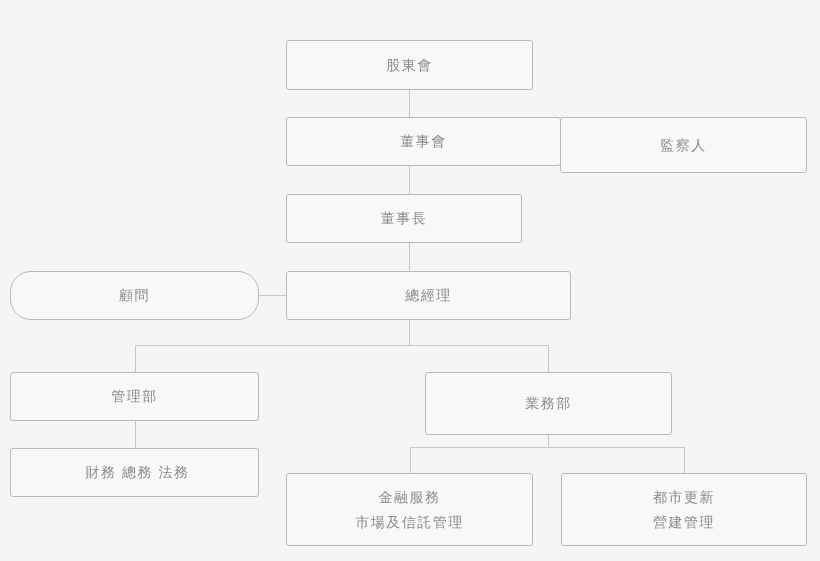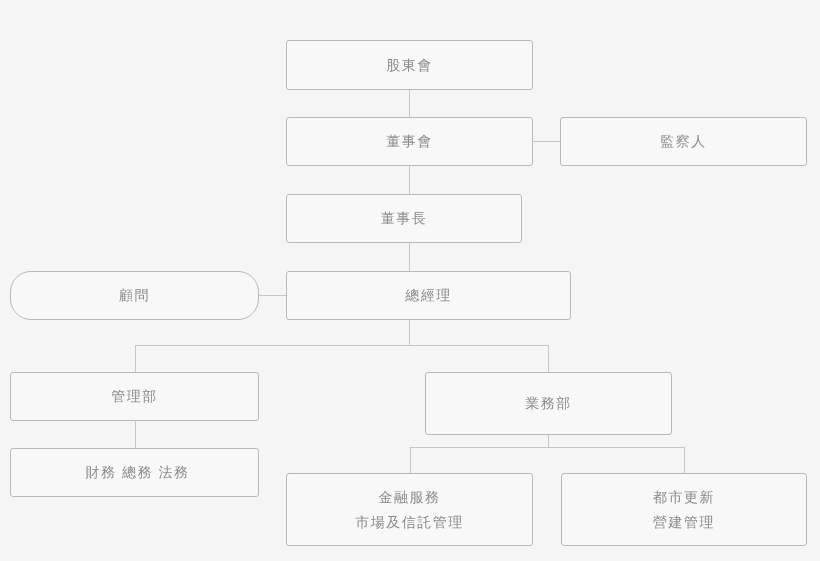--- a/index.html
+++ b/index.html
@@ -60,24 +60,24 @@
     <div class="edge" style="left: 135px; top: 345px; width: 1px; height: 27px;"></div>
     <div class="edge" style="left: 548px; top: 345px; width: 1px; height: 27px;"></div>
     <div class="edge" style="left: 135px; top: 421px; width: 1px; height: 27px;"></div>
     <div class="edge" style="left: 548px; top: 421px; width: 1px; height: 26px;"></div>
     <div class="edge" style="left: 410px; top: 447px; width: 275px; height: 1px;"></div>
     <div class="edge" style="left: 410px; top: 447px; width: 1px; height: 26px;"></div>
     <div class="edge" style="left: 684px; top: 447px; width: 1px; height: 26px;"></div>
     <div class="node" style="left: 286px; top: 40px; width: 247px; height: 50px;">
       <div class="node-label">股東會</div>
     </div>
-    <div class="node" style="left: 286px; top: 117px; width: 247px; height: 49px;">
+    <div class="node" style="left: 286px; top: 117px; width: 275px; height: 49px;">
       <div class="node-label">董事會</div>
     </div>
-    <div class="node" style="left: 560px; top: 117px; width: 247px; height: 49px;">
+    <div class="node" style="left: 560px; top: 117px; width: 247px; height: 56px;">
       <div class="node-label">監察人</div>
     </div>
     <div class="node" style="left: 286px; top: 194px; width: 236px; height: 49px;">
       <div class="node-label">董事長</div>
     </div>
     <div class="node" style="left: 10px; top: 271px; width: 249px; height: 49px; border-radius: 21px;">
       <div class="node-label">顧問</div>
     </div>
     <div class="node" style="left: 286px; top: 271px; width: 285px; height: 49px;">
       <div class="node-label">總經理</div>

